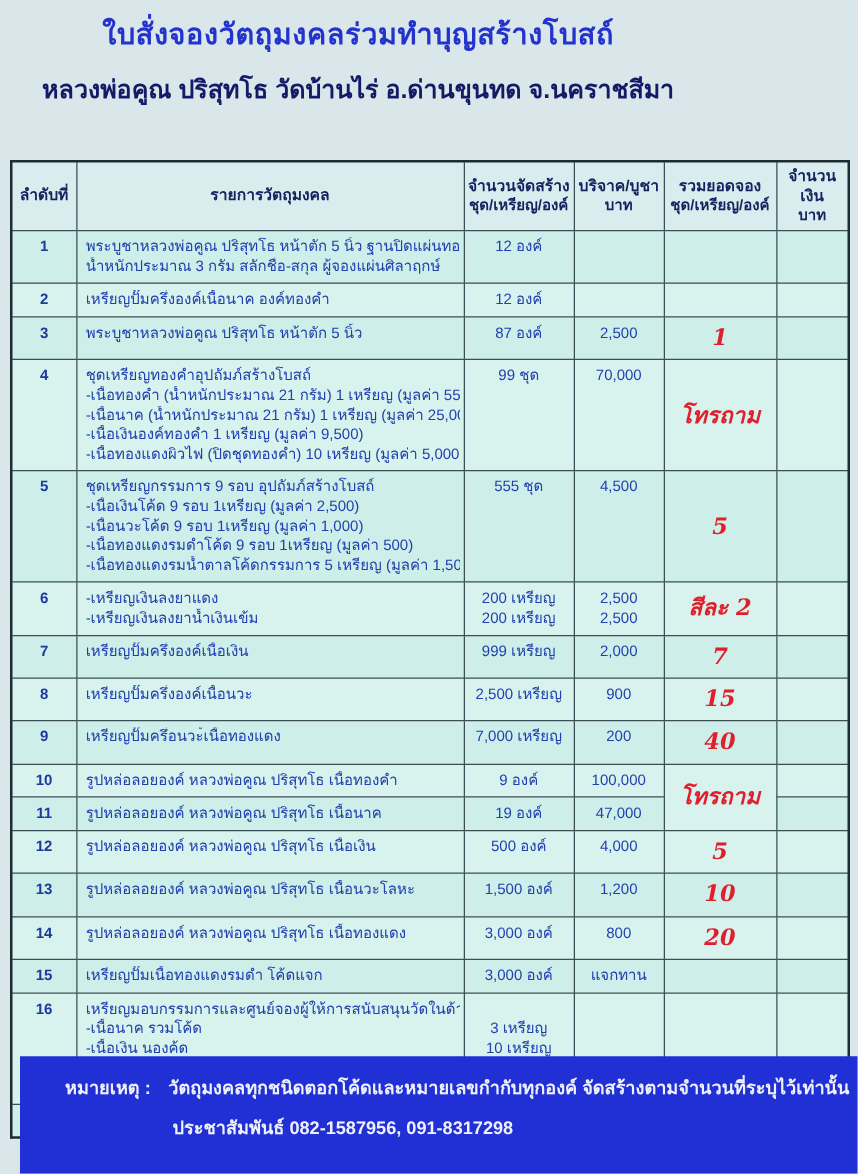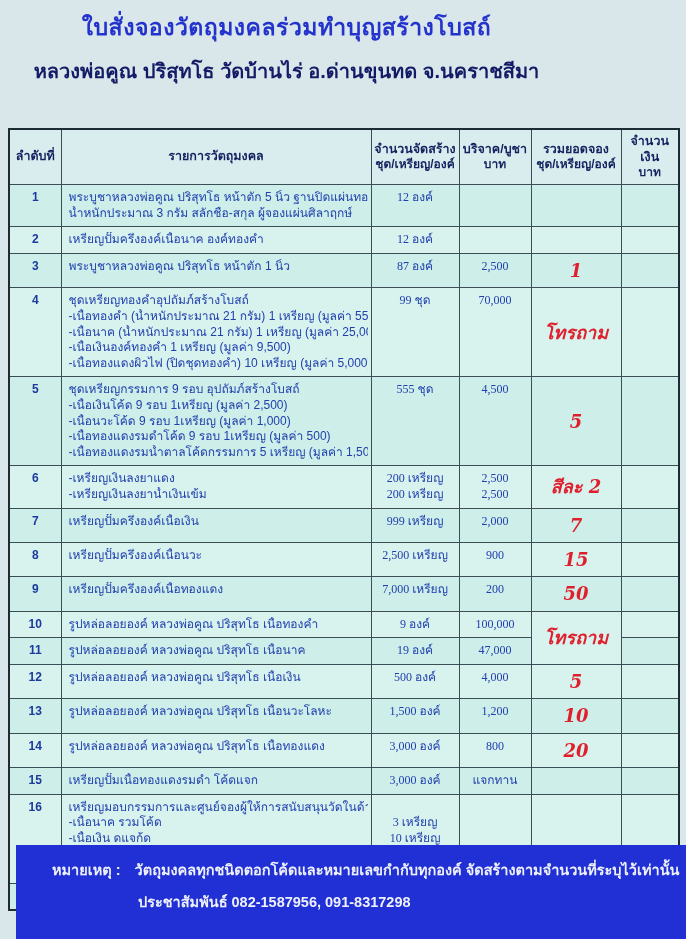--- a/index.html
+++ b/index.html
@@ -42,21 +42,21 @@
   thead th .sub{display:block;font-size:12px;}
   td{
     color:var(--cell-text);font-size:12px;line-height:1.3;
     padding:5px 3px;vertical-align:top;
   }
   tbody tr:nth-child(odd){background:var(--row-a);}
   tbody tr:nth-child(even){background:var(--row-b);}
   .c-no{text-align:center;font-weight:bold;color:#1c3a9e;}
   .c-desc{padding-left:7px;}
   .c-desc div{white-space:nowrap;overflow:hidden;}
-  .c-qty,.c-price{text-align:center;font-family:Liberation Serif, serif;}
+  .c-qty,.c-price{text-align:center;}
   .c-qty div,.c-price div{white-space:nowrap;}
   .c-booked{
     text-align:center;vertical-align:middle;
     color:var(--hand-red);
     font-family:"DejaVu Serif","Liberation Serif",serif;
     font-style:italic;font-weight:bold;font-size:18px;
   }
   .footer{
     position:absolute;left:16px;bottom:0;width:686px;height:94px;
     background:var(--footer-bg);color:var(--footer-text);
@@ -135,21 +135,21 @@
           <td class="c-qty">
             <div>12 องค์</div>
           </td>
           <td class="c-price"></td>
           <td class="c-booked"></td>
           <td class="c-amount"></td>
         </tr>
         <tr>
           <td class="c-no">3</td>
           <td class="c-desc">
-            <div>พระบูชาหลวงพ่อคูณ ปริสุทโธ หน้าตัก 1 นิ้ว</div>
+            <div>พระบูชาหลวงพ่อคูณ ปริสุทโธ หน้าตัก 5 นิ้ว</div>
           </td>
           <td class="c-qty">
             <div>87 องค์</div>
           </td>
           <td class="c-price">
             <div>2,500</div>
           </td>
           <td class="c-booked">1</td>
           <td class="c-amount"></td>
         </tr>
@@ -230,29 +230,29 @@
           </td>
           <td class="c-price">
             <div>900</div>
           </td>
           <td class="c-booked">15</td>
           <td class="c-amount"></td>
         </tr>
         <tr>
           <td class="c-no">9</td>
           <td class="c-desc">
-            <div>เหรียญปั๊มครึ่งองค์เนื้อทองแดง</div>
+            <div>เหรียญปั๊มครึ่อนวะ์เนื้อทองแดง</div>
           </td>
           <td class="c-qty">
             <div>7,000 เหรียญ</div>
           </td>
           <td class="c-price">
             <div>200</div>
           </td>
-          <td class="c-booked">50</td>
+          <td class="c-booked">40</td>
           <td class="c-amount"></td>
         </tr>
         <tr>
           <td class="c-no">10</td>
           <td class="c-desc">
             <div>รูปหล่อลอยองค์ หลวงพ่อคูณ ปริสุทโธ เนื้อทองคำ</div>
           </td>
           <td class="c-qty">
             <div>9 องค์</div>
           </td>
@@ -329,21 +329,21 @@
             <div>แจกทาน</div>
           </td>
           <td class="c-booked"></td>
           <td class="c-amount"></td>
         </tr>
         <tr>
           <td class="c-no">16</td>
           <td class="c-desc">
             <div>เหรียญมอบกรรมการและศูนย์จองผู้ให้การสนับสนุนวัดในด้านต่างๆ</div>
             <div>-เนื้อนาค รวมโค้ด</div>
-            <div>-เนื้อเงิน ดแจก้ด</div>
+            <div>-เนื้อเงิน นองค้ด</div>
             <div>-เนื้อนวะโลหะ รวมโค้ด</div>
             <div>-เนื้อทองแดง รวมโค้ด</div>
           </td>
           <td class="c-qty">
             <div>&nbsp;</div>
             <div>3 เหรียญ</div>
             <div>10 เหรียญ</div>
             <div>20 เหรียญ</div>
             <div>150 เหรียญ</div>
           </td>

